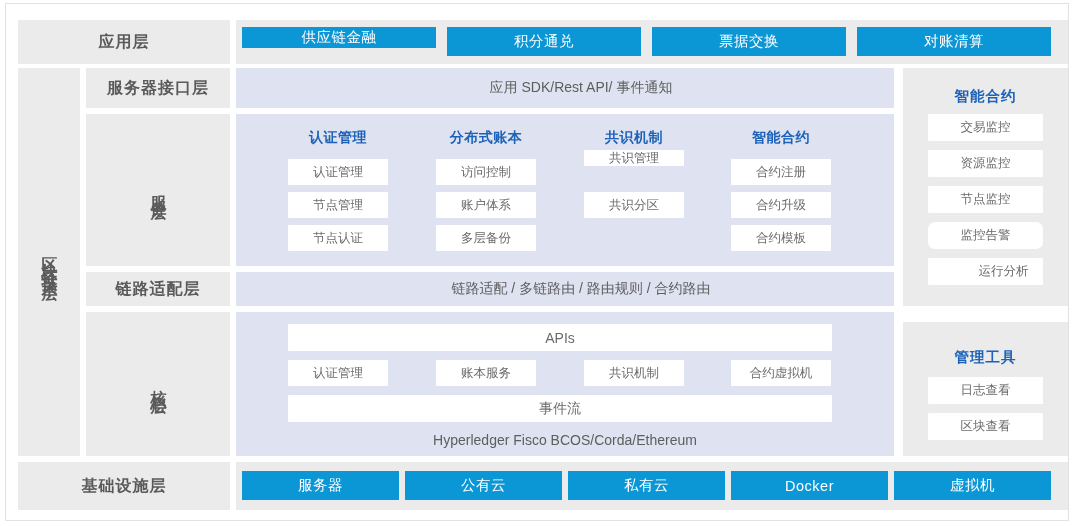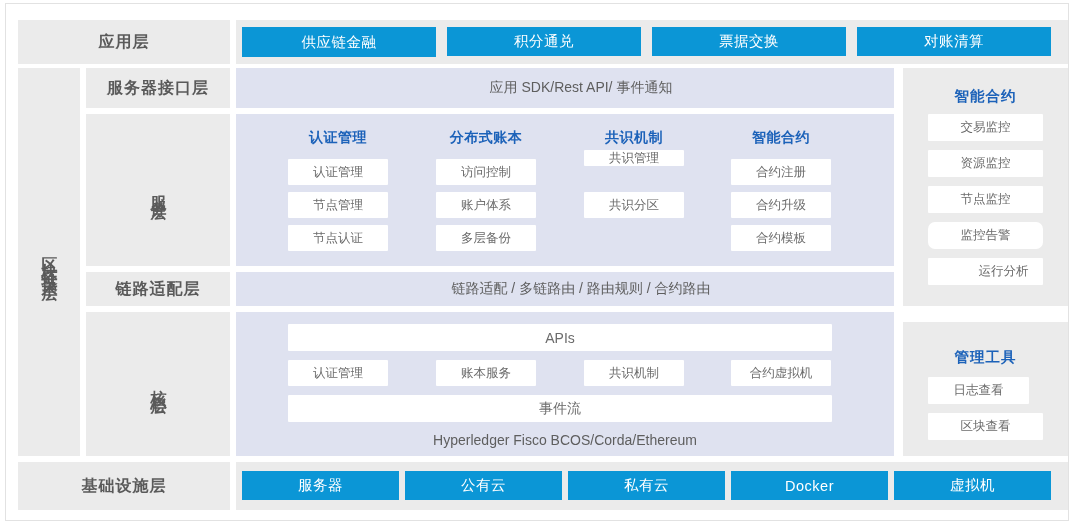--- a/index.html
+++ b/index.html
@@ -108,21 +108,21 @@
 </head>
 <body>
 
 <div id="canvas">
   <div class="frame"></div>
 
   <div class="gray row-label" style="left:18px; top:20px; width:212px; height:44px;">应用层</div>
 
   <div class="gray" style="left:236px; top:20px; width:832px; height:44px;"></div>
 
-  <div class="blue-btn" style="left:242px; top:27px; width:194px; height:30px;">供应链金融</div>
+  <div class="blue-btn" style="left:242px; top:27px; width:194px; height:21px;">供应链金融</div>
   <div class="blue-btn" style="left:447px; top:27px; width:194px; height:29px;">积分通兑</div>
   <div class="blue-btn" style="left:652px; top:27px; width:194px; height:29px;">票据交换</div>
   <div class="blue-btn" style="left:857px; top:27px; width:194px; height:29px;">对账清算</div>
 
   <div class="gray row-label vert-label" style="left:18px; top:68px; width:62px; height:388px;">区块链技术层</div>
 
   <div class="gray row-label" style="left:86px; top:68px; width:144px; height:40px;">服务器接口层</div>
 
   <div class="lav" style="left:236px; top:68px; width:658px; height:40px;">
     <span class="band-text">应用 SDK/Rest API/ 事件通知</span>
@@ -180,21 +180,21 @@
 
   <div class="white-box" style="left:928px; top:114px; width:115px; height:27px;">交易监控</div>
   <div class="white-box" style="left:928px; top:150px; width:115px; height:27px;">资源监控</div>
   <div class="white-box" style="left:928px; top:186px; width:115px; height:27px;">节点监控</div>
   <div class="white-box" style="left:928px; top:222px; width:115px; height:27px;border-radius:7px;">监控告警</div>
   <div class="white-box" style="left:928px; top:258px; width:115px; height:27px;padding-left:36px;">运行分析</div>
 
   <div class="gray" style="left:903px; top:322px; width:165px; height:134px;"></div>
   <div class="panel-title" style="left:903px; top:348px; width:165px;">管理工具</div>
 
-  <div class="white-box" style="left:928px; top:377px; width:101px; height:27px;">日志查看</div>
+  <div class="white-box" style="left:928px; top:377px; width:115px; height:27px;">日志查看</div>
   <div class="white-box" style="left:928px; top:413px; width:115px; height:27px;">区块查看</div>
 
   <div class="gray row-label" style="left:18px; top:462px; width:212px; height:48px;">基础设施层</div>
 
   <div class="gray" style="left:236px; top:462px; width:832px; height:48px;"></div>
 
   <div class="blue-btn" style="left:242px; top:471px; width:157px; height:29px;">服务器</div>
   <div class="blue-btn" style="left:405px; top:471px; width:157px; height:29px;">公有云</div>
   <div class="blue-btn" style="left:568px; top:471px; width:157px; height:29px;">私有云</div>
   <div class="blue-btn" style="left:731px; top:471px; width:157px; height:29px;">Docker</div>

